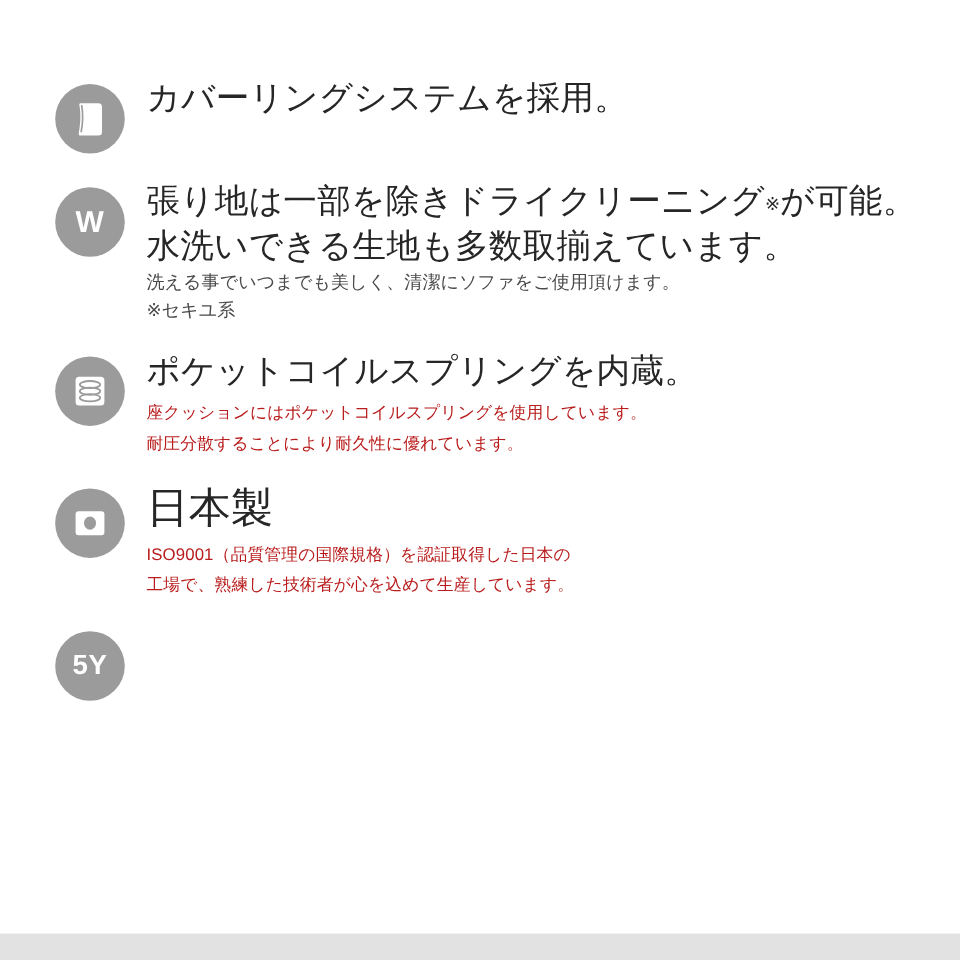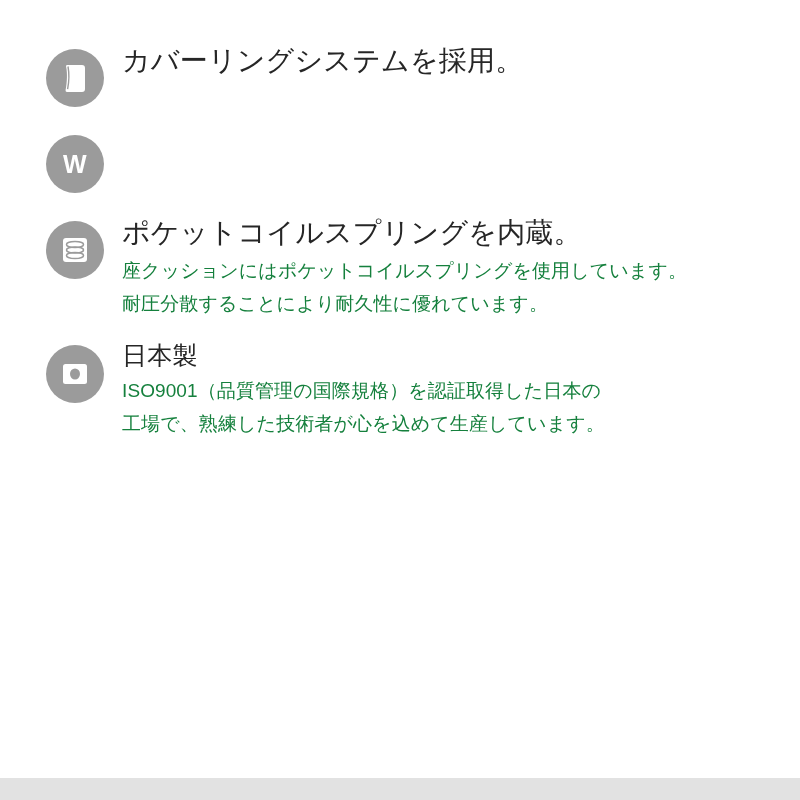--- a/index.html
+++ b/index.html
@@ -13,21 +13,21 @@
     font-family: "Liberation Sans", "DejaVu Sans", sans-serif;
     color: #333333;
     overflow: hidden;
   }
 
   .page {
     position: relative;
     width: 800px;
     height: 800px;
     box-sizing: border-box;
-    padding: 43px 30px 20px 46px;
+    padding: 64px 30px 20px 46px;
   }
 
   .feature-list {
     display: flex;
     flex-direction: column;
   }
 
   .feature {
     display: flex;
     align-items: flex-start;
@@ -76,31 +76,31 @@
   }
 
   .headline {
     font-size: 28px;
     line-height: 1.32;
     color: #262626;
     font-weight: 500;
     letter-spacing: 0.2px;
   }
   .headline.small {
-    font-size: 25px;
+    font-size: 35px;
   }
   .headline .ref {
     font-size: 15px;
     vertical-align: 2px;
   }
 
   .subline {
-    font-size: 19px;
+    font-size: 14px;
     line-height: 1.45;
-    color: #15803d;
+    color: #b91c1c;
     margin-top: 5px;
     letter-spacing: 0.1px;
   }
   .subline.tiny {
     font-size: 15px;
     margin-top: 1px;
     color: #4a4a4a;
   }
 
   
@@ -133,20 +133,26 @@
         <div class="headline">カバーリングシステムを採用。</div>
       </div>
     </div>
 
     <div class="feature">
       <div class="icon-wrap">
         <div class="icon-circle">
           <span class="icon-letter">W</span>
         </div>
       </div>
+      <div class="feature-body">
+        <div class="headline"><span>張り地は一部を除きドライクリーニング</span><span class="ref">※</span><span>が可能。</span></div>
+        <div class="headline">水洗いできる生地も多数取揃えています。</div>
+        <div class="subline tiny">洗える事でいつまでも美しく、清潔にソファをご使用頂けます。</div>
+        <div class="subline tiny">※セキユ系</div>
+      </div>
     </div>
 
     <div class="feature">
       <div class="icon-wrap">
         <div class="icon-circle">
           <svg width="32" height="32" viewBox="0 0 32 32">
             <rect x="4" y="4" width="24" height="24" rx="3" fill="#ffffff"></rect>
             <ellipse cx="16" cy="10.5" rx="8.5" ry="3" fill="none" stroke="#9b9b9b" stroke-width="1.5"></ellipse>
             <ellipse cx="16" cy="16" rx="8.5" ry="3" fill="none" stroke="#9b9b9b" stroke-width="1.5"></ellipse>
             <ellipse cx="16" cy="21.5" rx="8.5" ry="3" fill="none" stroke="#9b9b9b" stroke-width="1.5"></ellipse>
@@ -170,18 +176,23 @@
         </div>
       </div>
       <div class="feature-body">
         <div class="headline small">日本製</div>
         <div class="subline">ISO9001（品質管理の国際規格）を認証取得した日本の</div>
         <div class="subline">工場で、熟練した技術者が心を込めて生産しています。</div>
       </div>
     </div>
 
     <div class="feature">
+      <div class="icon-wrap">
+        <div class="icon-circle">
+          <span class="icon-letter years">5Y</span>
+        </div>
+      </div>
     </div>
 
   </div>
 
   <div class="bottom-bar"></div>
 </div>
 
 </body></html>

